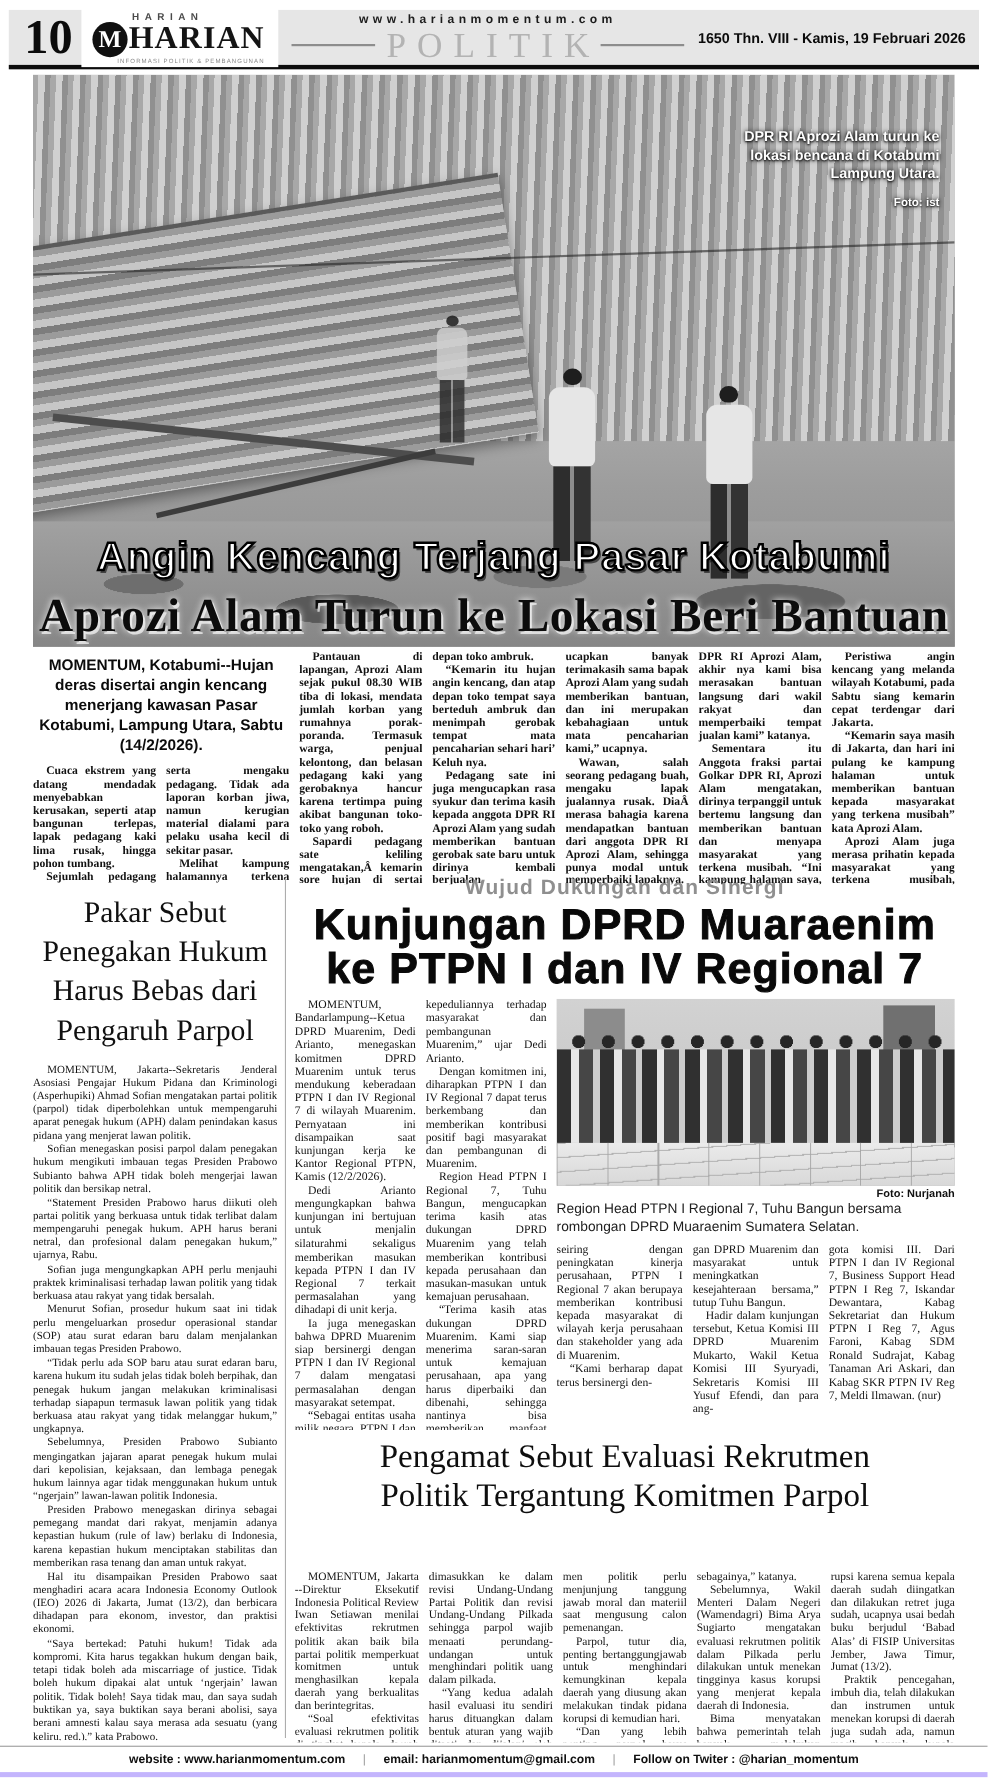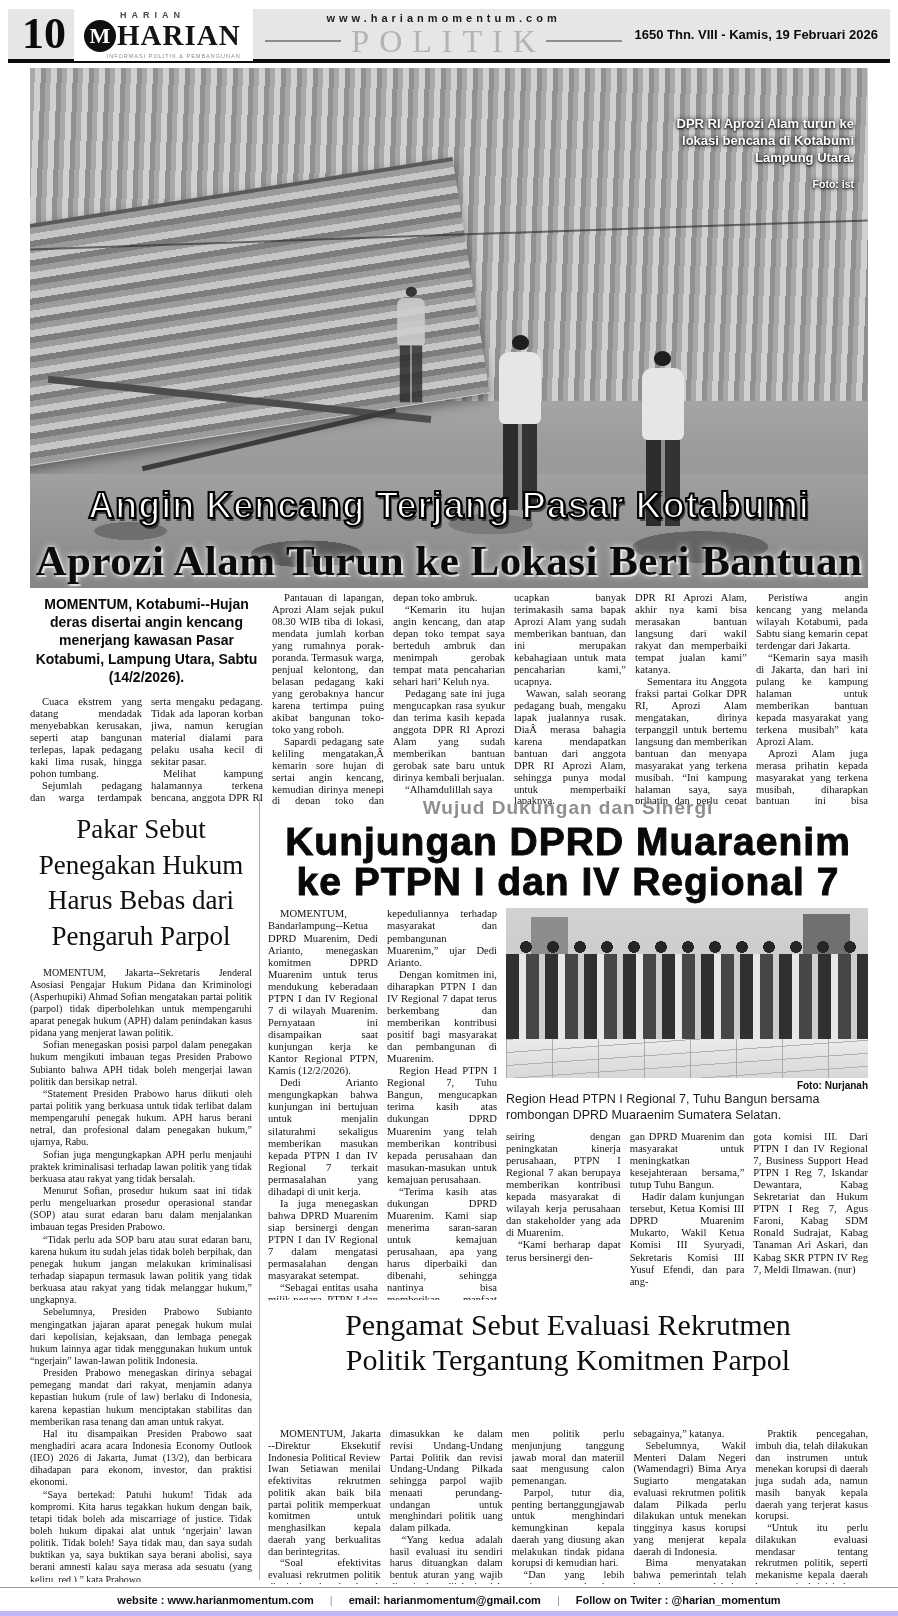--- a/index.html
+++ b/index.html
@@ -61,21 +61,21 @@
   .headline1 { position:absolute; left:0; right:0; bottom:6px; z-index:5; text-align:center;
                font:bold 43px/1 "Liberation Serif", serif; color:#0c0c0c; letter-spacing:.5px;
                text-shadow:0 0 7px rgba(255,255,255,.95), 2px 2px 0 rgba(255,255,255,.65); }
 
   .story1-cols { position:absolute; top:592px; left:30px; width:838px; height:212px; display:flex; gap:9px; overflow:hidden; }
   .story1-left { width:233px; flex:none; }
   .lead { font:bold 14px/1.3 "Liberation Sans", sans-serif; text-align:center; color:#0b0b0b; margin:3px 0 10px; }
   .leftcols { display:flex; gap:9px; overflow:hidden; }
   .leftcols .ncol { flex:1; width:auto; }
   .ncol { width:112px; flex:none; font-size:10.6px; line-height:1.13; text-align:justify; overflow:hidden; }
-  .ncol p { text-indent:12px; }
+  .ncol p { text-indent:12px;font-weight:bold; }
   .ncol p.cont { text-indent:0; }
 
   
   .lower { position:absolute; top:796px; left:30px; width:838px; height:788px; }
   .vrule { position:absolute; left:229px; top:2px; bottom:4px; width:1px; background:#adadad; }
 
   .pakar { position:absolute; left:0; top:16px; width:222px; bottom:2px; overflow:hidden; }
   .headline2 { text-align:center; font:27px/1.32 "Liberation Serif", serif; color:#101010; margin-bottom:12px; }
   .pakar-body { font-size:10px; line-height:1.215; text-align:justify; }
   .pakar-body p { text-indent:13px; }
@@ -313,20 +313,21 @@
             <p>Parpol, tutur dia, penting bertanggungjawab untuk menghindari kemungkinan kepala daerah yang diusung akan melakukan tindak pidana korupsi di kemudian hari.</p>
             <p>“Dan yang lebih penting, parpol harus bertanggungjawab secara moral dan materiil ketika calon atau kader yang diusung itu wanprestasi atau malah menjadi koruptor. Harus ada sanksi yang tegas bagi partainya juga. Apakah dalam bentuk administrasi dan lain</p>
           </div>
           <div class="pg-col">
             <p class="cont">sebagainya,” katanya.</p>
             <p>Sebelumnya, Wakil Menteri Dalam Negeri (Wamendagri) Bima Arya Sugiarto mengatakan evaluasi rekrutmen politik dalam Pilkada perlu dilakukan untuk menekan tingginya kasus korupsi yang menjerat kepala daerah di Indonesia.</p>
             <p>Bima menyatakan bahwa pemerintah telah banyak melakukan berbagai cara untuk menekan tingginya kasus korupsi, tetapi praktik korupsi terus meningkat.</p>
 
           </div>
           <div class="pg-col">
+            <p class="cont">rupsi karena semua kepala daerah sudah diingatkan dan dilakukan retret juga sudah, ucapnya usai bedah buku berjudul ‘Babad Alas’ di FISIP Universitas Jember, Jawa Timur, Jumat (13/2).</p>
             <p>Praktik pencegahan, imbuh dia, telah dilakukan dan instrumen untuk menekan korupsi di daerah juga sudah ada, namun masih banyak kepala daerah yang terjerat kasus korupsi.</p>
             <p>“Untuk itu perlu dilakukan evaluasi mendasar tentang rekrutmen politik, seperti mekanisme kepala daerah karena sejauh ini imbauan saja tidak cukup,” ucapnya. (red)</p>
           </div>
         </div>
       </section>
     </div>
   </div>
 
   <footer class="footer">
     <div class="footer-inner">

